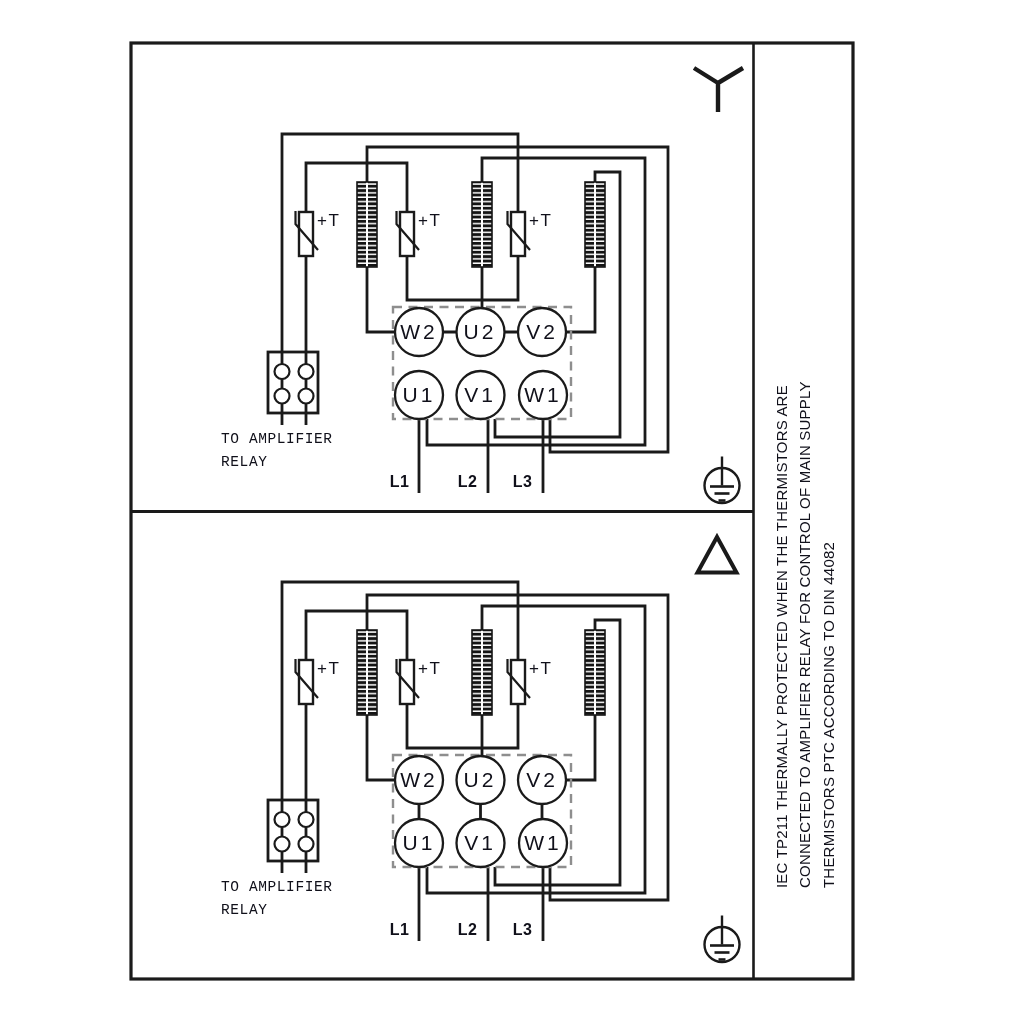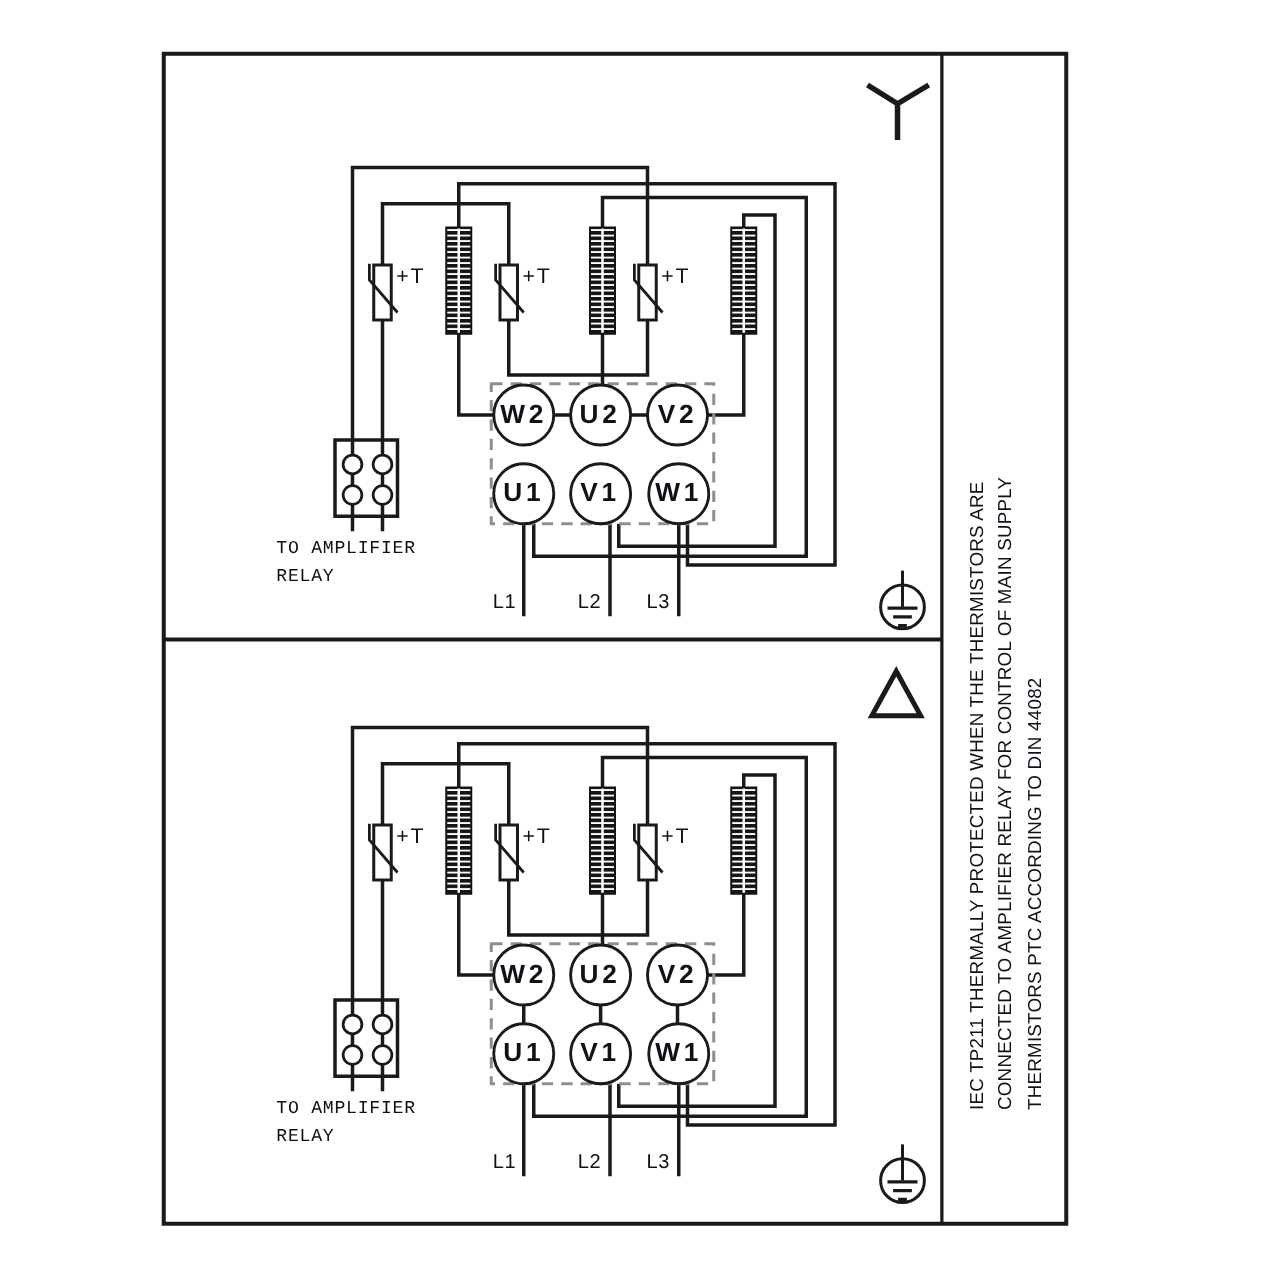--- a/index.html
+++ b/index.html
@@ -1,24 +1,24 @@
 <!DOCTYPE html>
 <html><head>
 <meta charset="utf-8">
 <style>
   html,body{margin:0;padding:0;background:#ffffff;}
   #stage{position:relative;width:1024px;height:1024px;background:#ffffff;overflow:hidden;
          font-family:"Liberation Sans",sans-serif;}
   svg.art{position:absolute;left:0;top:0;}
   .lbl{position:absolute;color:#10101a;}
   .term{width:48px;height:28px;display:flex;align-items:center;justify-content:center;
-        font-size:21px;letter-spacing:3px;font-weight:700;}
+        font-size:21px;letter-spacing:3px;font-weight:400;}
   .tplus{font-size:17px;letter-spacing:1.5px;}
   .relay-lbl{font-size:14.5px;letter-spacing:0.6px;font-family:Liberation Mono, monospace;}
-  .supply{width:27px;height:20px;font-size:16px;font-weight:400;text-align:right;letter-spacing:0.5px;}
+  .supply{width:27px;height:20px;font-size:16px;font-weight:700;text-align:center;letter-spacing:0.5px;}
   .note{position:absolute;left:770px;top:888px;width:545px;transform:rotate(-90deg);
         transform-origin:0 0;font-size:15px;line-height:23.4px;letter-spacing:0.2px;color:#10101a;}
 </style>
 </head>
 <body>
 
 <div id="stage">
 
   <svg class="art" width="1024" height="1024" viewBox="0 0 1024 1024" xmlns="http://www.w3.org/2000/svg" xmlns:xlink="http://www.w3.org/1999/xlink">
     <defs>

